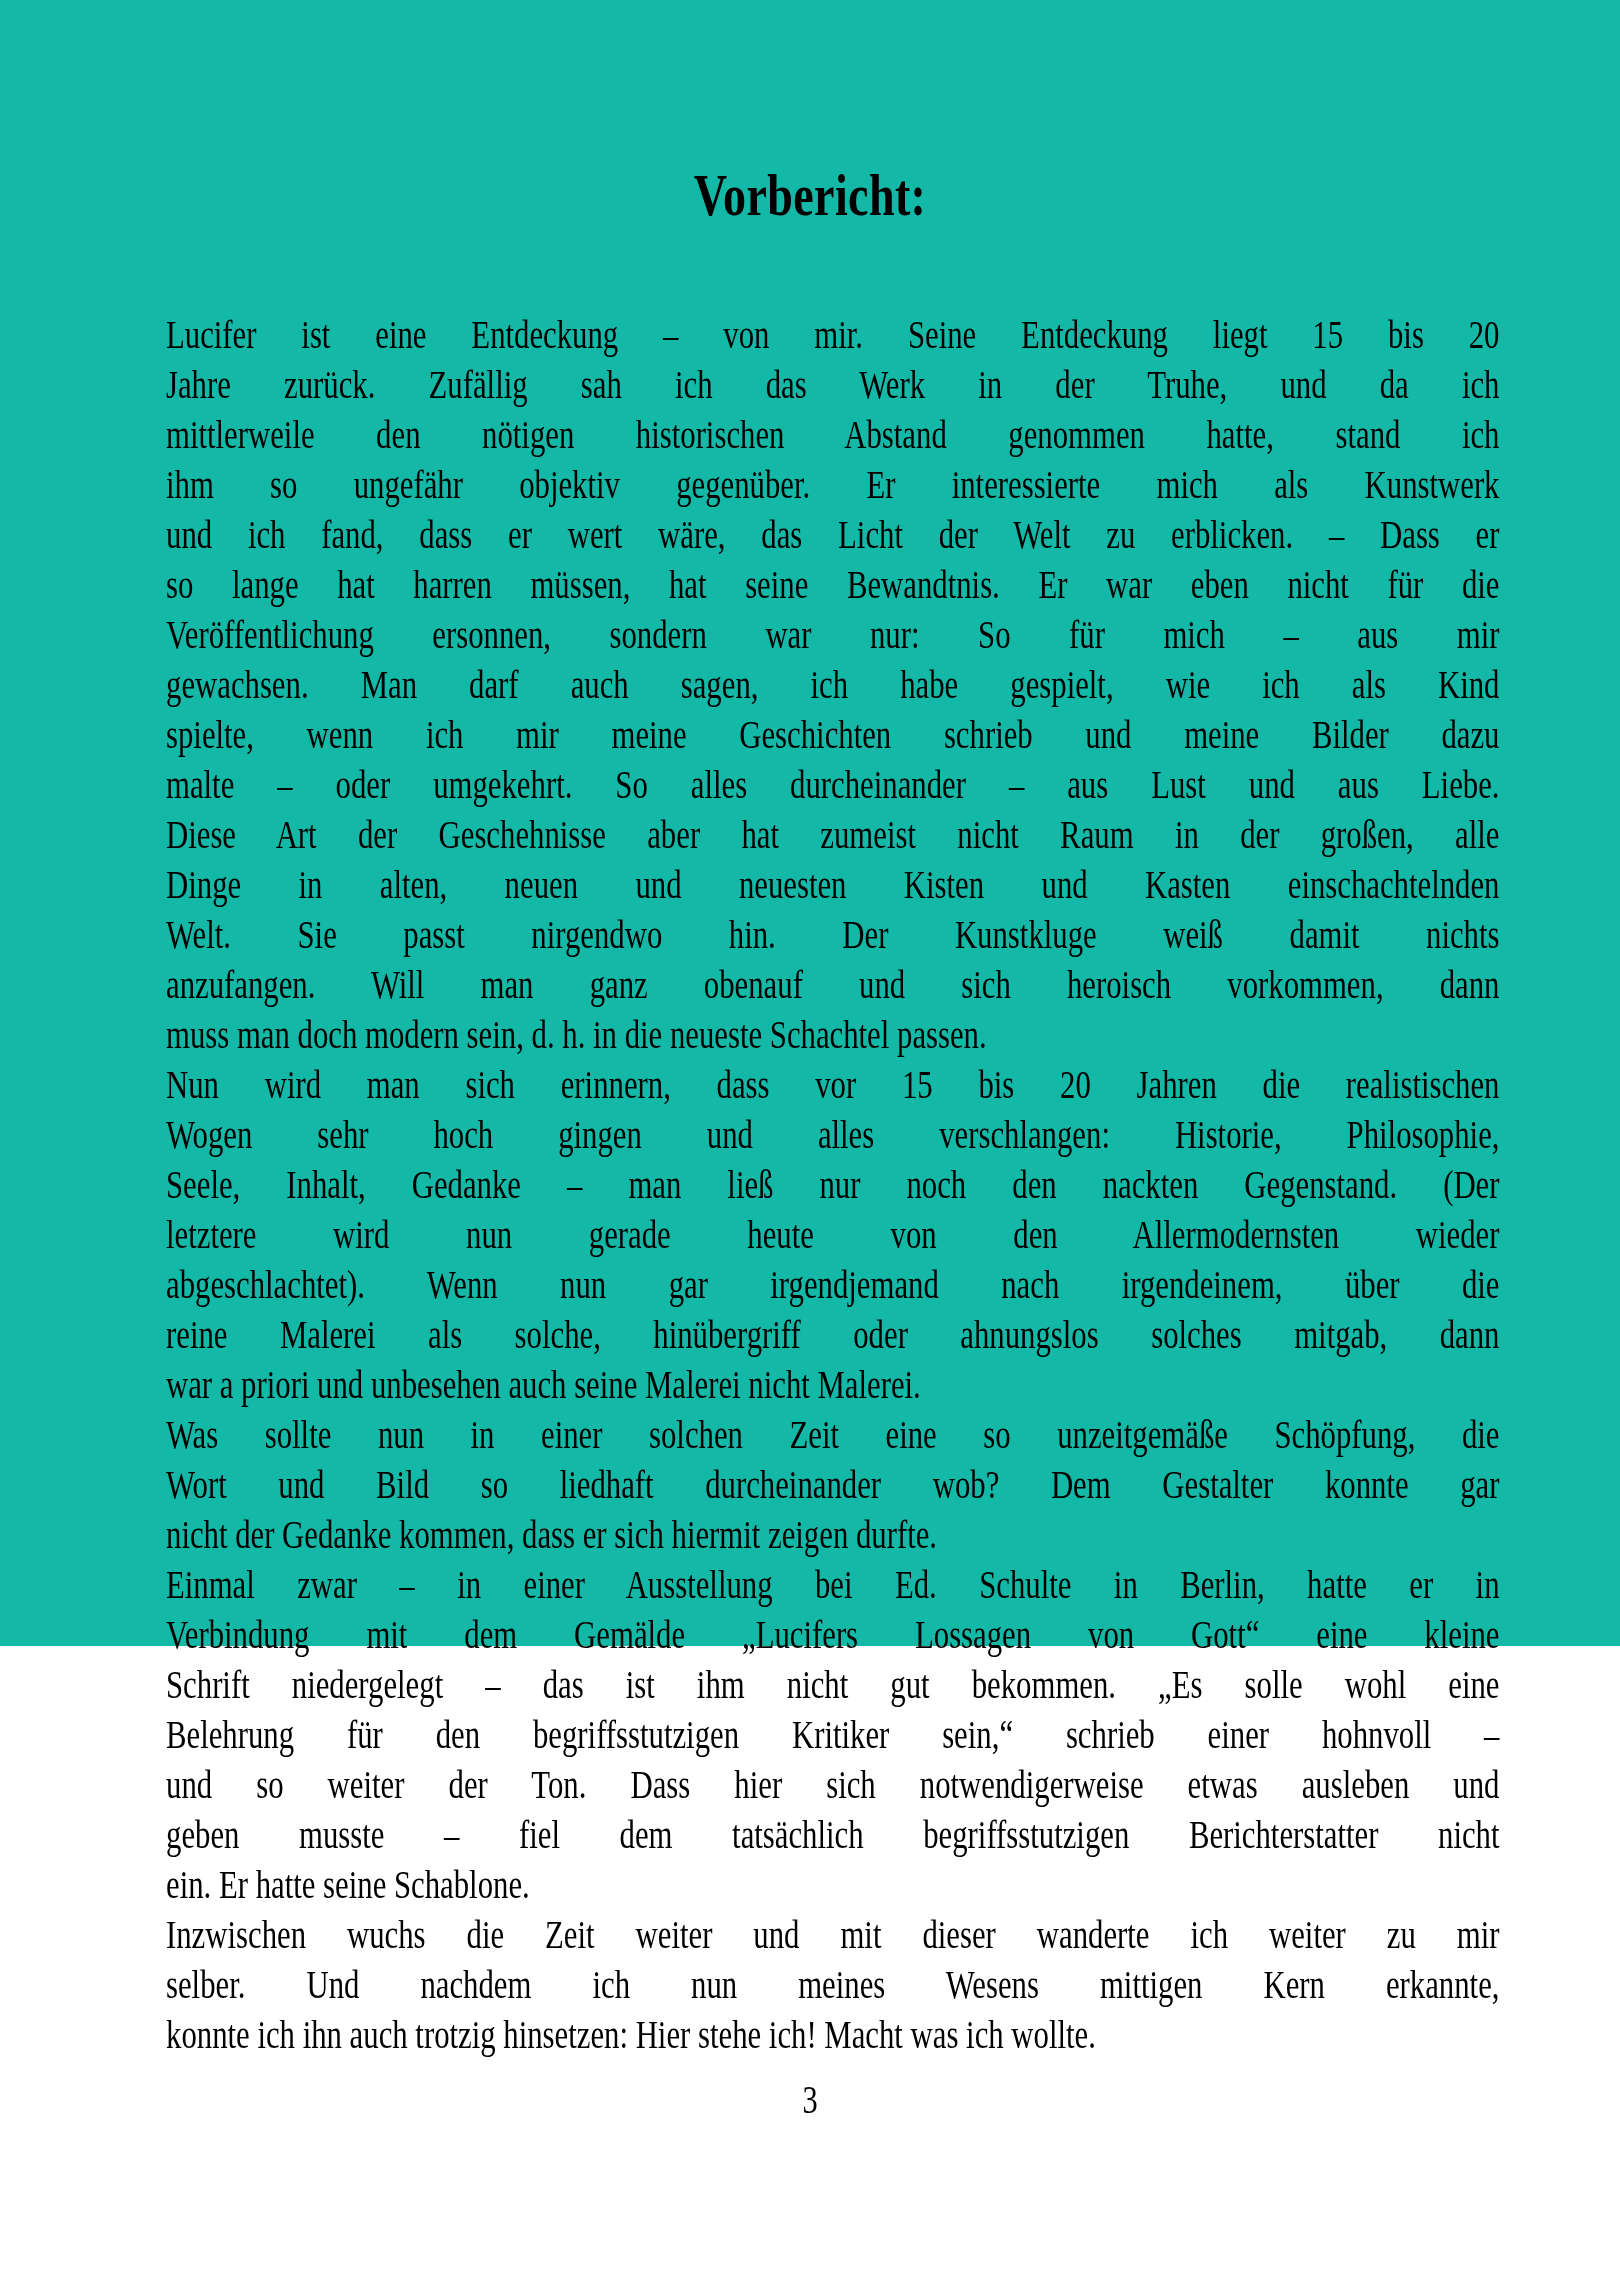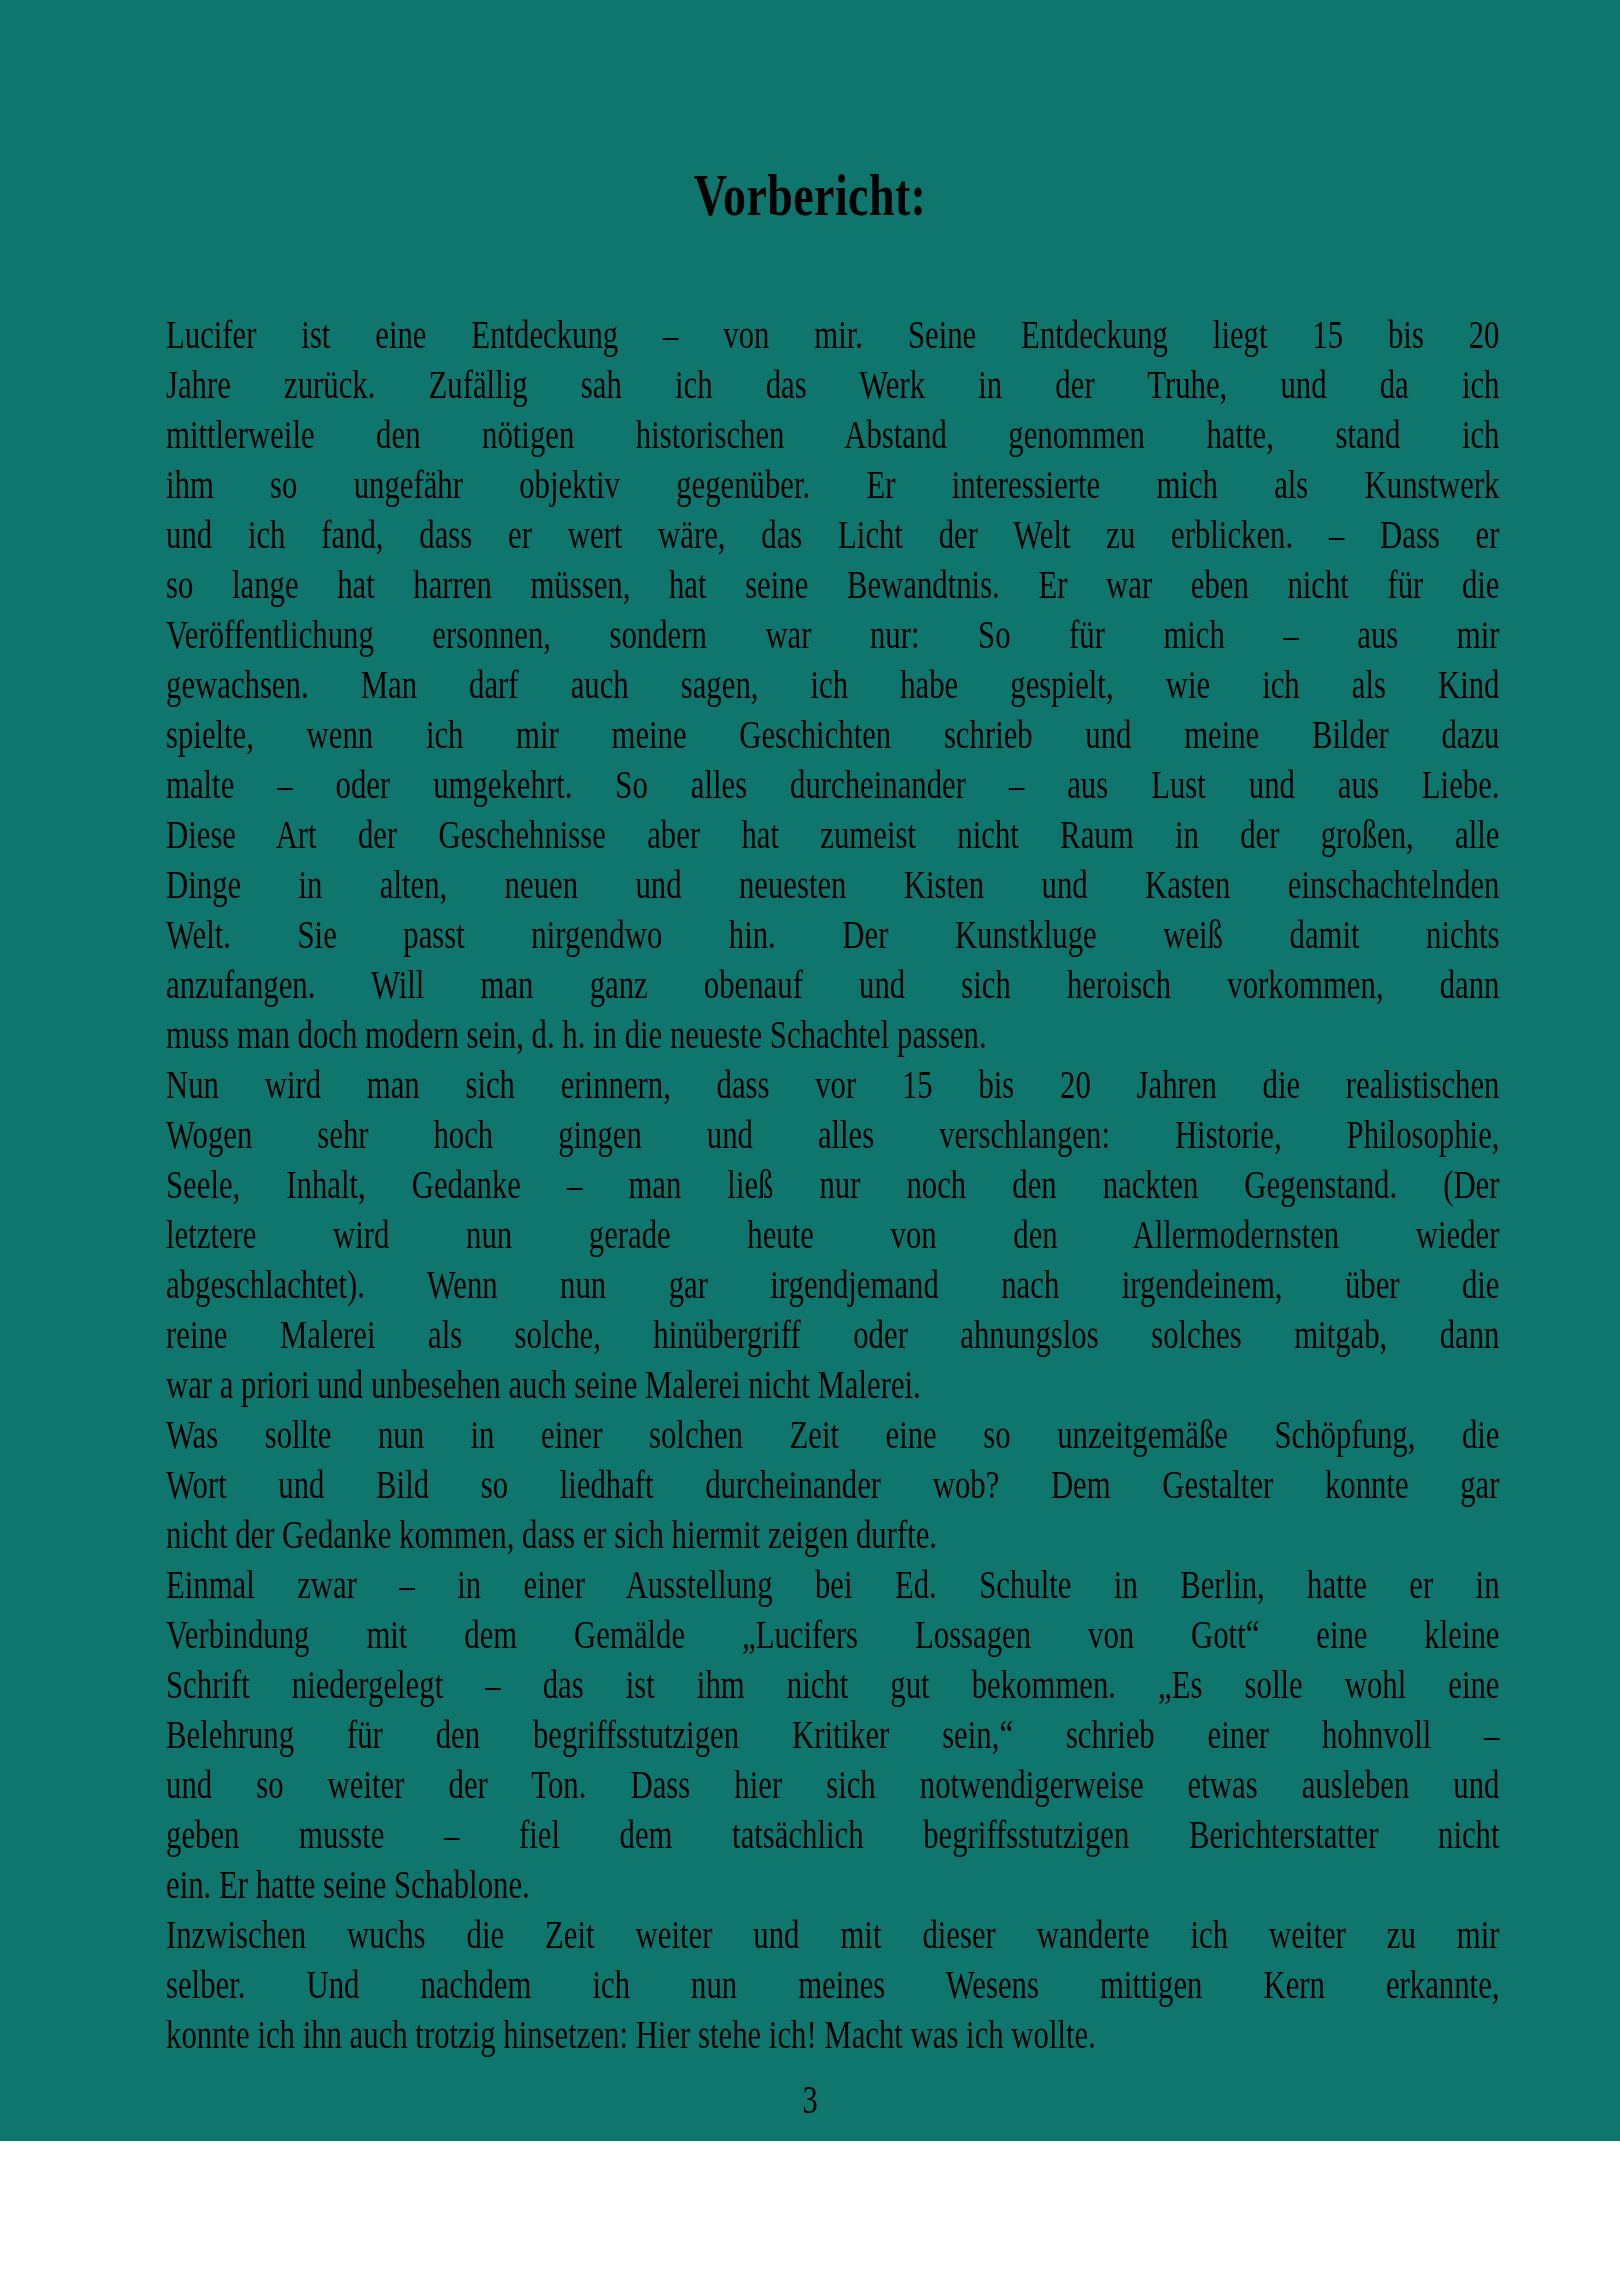--- a/index.html
+++ b/index.html
@@ -10,22 +10,22 @@
   body {
     width: 1620px;
     height: 2295px;
     overflow: hidden;
     font-family: "Liberation Serif", "DejaVu Serif", serif;
     color: #000000;
   }
   .page {
     position: relative;
     width: 1620px;
-    height: 2141px;
-    background: #0f766e;
+    height: 1646px;
+    background: #14b8a6;
   }
   .title {
     position: absolute;
     top: 163px;
     left: 0;
     width: 1620px;
     margin: 0;
     text-align: center;
     font-weight: bold;
     font-size: 59px;

